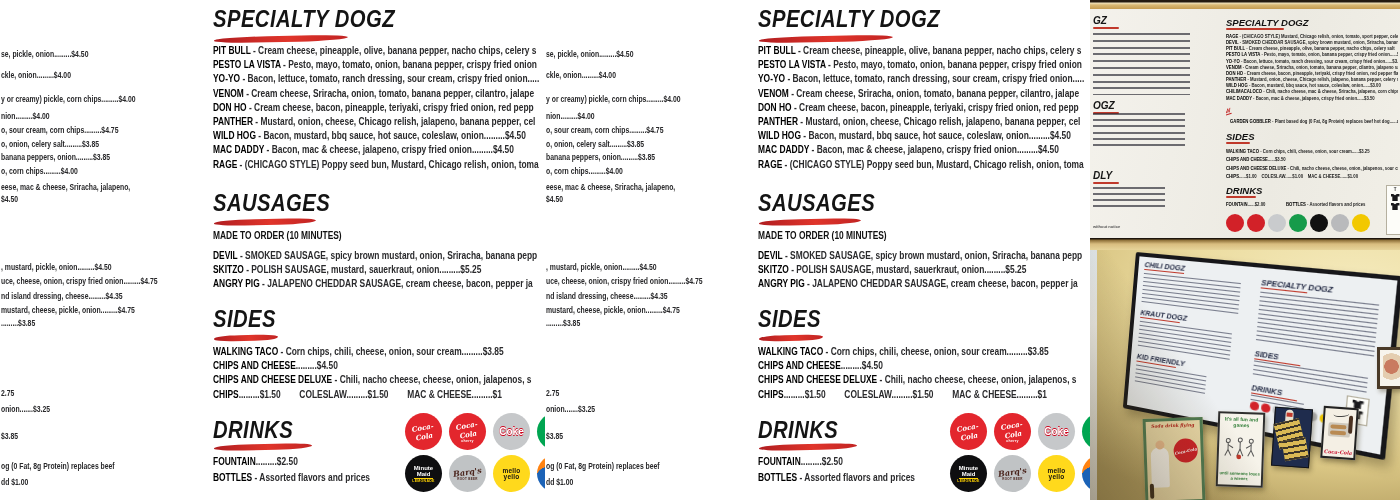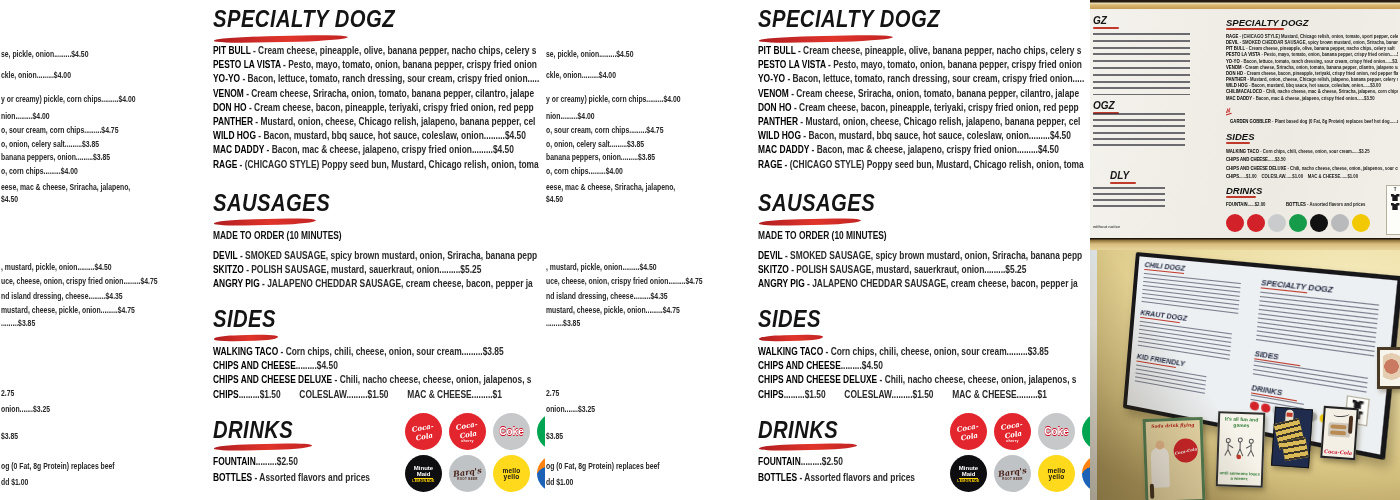--- a/index.html
+++ b/index.html
@@ -326,21 +326,21 @@
   </div>
     </div>
 
   <div id="photo-top">
     <div class="wall-top"></div>
     <div id="board1">
       <div class="pcol-left">
         <div>
             <div class="ph-h" style="position: absolute; top: 6px;"><span class="tx">GZ</span></div>
             <div class="ph-h" style="position: absolute; top: 91px;"><span class="tx">OGZ</span></div>
-            <div class="ph-h" style="position: absolute; top: 161px; margin-left: 17px;"><span class="tx">DLY</span></div>
+            <div class="ph-h" style="position: absolute; top: 161px;"><span class="tx">DLY</span></div>
           </div>
         <div class="bars bars-g1"></div>
         <div class="bars-g2"></div>
         <div class="bars-g3"></div>
         <div class="ph-footer">without notice</div>
       </div>
       <div class="pcol-right">
         <div class="ph-title" style="top:8px;">SPECIALTY DOGZ</div>
         <div class="ph-u" style="left:0;top:19px;width:58px;"></div>
         <div class="ph-lines" style="top:24px;">

